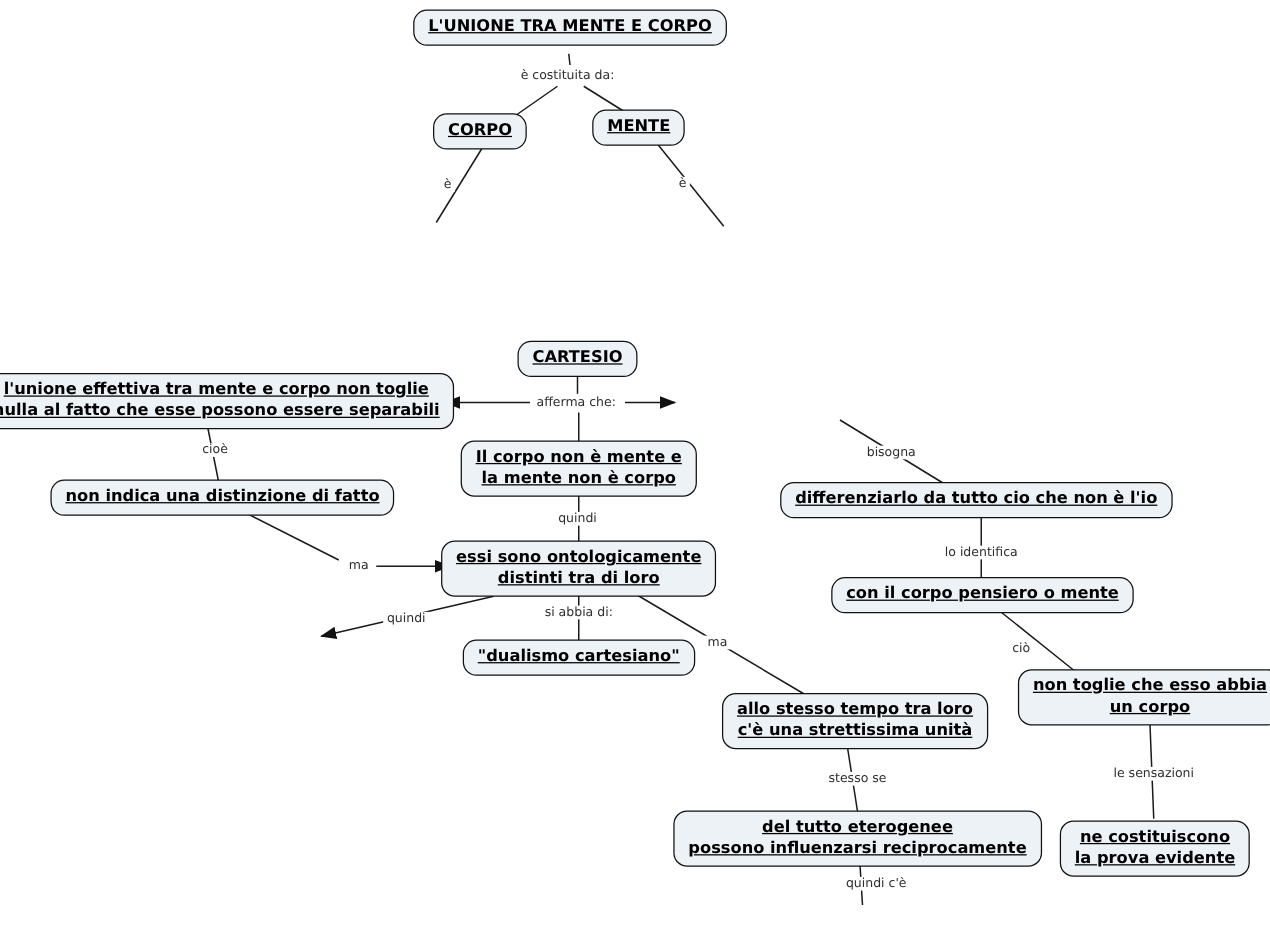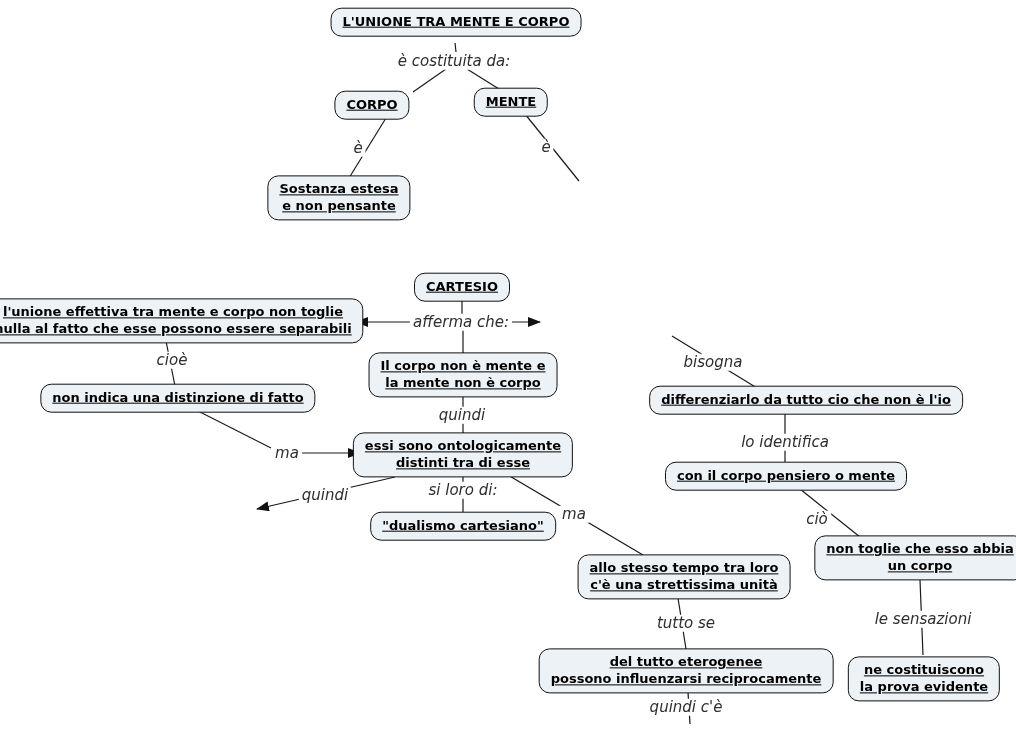--- a/index.html
+++ b/index.html
@@ -25,26 +25,25 @@
     white-space:pre;
     line-height:1.28;
     box-sizing:border-box;
     text-decoration:underline;
   }
   .elabel{
     position:absolute;
     transform:translate(-50%,-50%);
     background:#ffffff;
     padding:0 3px;
-    font-size:15px;
+    font-size:10px;
     font-weight:normal;
     color:#2e2e2e;
     white-space:nowrap;
     line-height:1.1;
-    font-style:italic;
   }
 </style>
 </head>
 <body>
 
 <div id="canvas">
 
   <svg id="edges" viewBox="0 0 1016 755" xmlns="http://www.w3.org/2000/svg">
     <defs>
       <marker id="arw" markerWidth="14" markerHeight="11" refX="12" refY="5" orient="auto" markerUnits="userSpaceOnUse">
@@ -90,54 +89,52 @@
 
       <line x1="508" y1="475" x2="643" y2="555"></line>
 
       <line x1="678" y1="598" x2="686" y2="649"></line>
 
       <line x1="688" y1="692" x2="690" y2="724"></line>
     </g>
   </svg>
 
   <div class="node" style="left:456px;top:22px">L'UNIONE TRA MENTE E CORPO</div>
-  <div class="node" style="left:372px;top:105px">CORPO</div>
+  <div class="node" style="left:384px;top:105px">CORPO</div>
   <div class="node" style="left:511px;top:102px">MENTE</div>
-  <div class="node" style="left:339px;top:198px">Sostanza estesa
-e non pensante</div>
   <div class="node" style="left:462px;top:287px">CARTESIO</div>
   <div class="node" style="left:173px;top:321px">l'unione effettiva tra mente e corpo non toglie
 nulla al fatto che esse possono essere separabili</div>
   <div class="node" style="left:463px;top:375px">Il corpo non è mente e
 la mente non è corpo</div>
   <div class="node" style="left:178px;top:398px">non indica una distinzione di fatto</div>
-  <div class="node" style="left:806px;top:400px">differenziarlo da tutto cio che non è l'io</div>
+  <div class="node" style="left:781px;top:400px">differenziarlo da tutto cio che non è l'io</div>
   <div class="node" style="left:463px;top:455px">essi sono ontologicamente
-distinti tra di esse</div>
+distinti tra di loro</div>
   <div class="node" style="left:786px;top:476px">con il corpo pensiero o mente</div>
   <div class="node" style="left:463px;top:526px">"dualismo cartesiano"</div>
   <div class="node" style="left:920px;top:558px">non toglie che esso abbia
 un corpo</div>
   <div class="node" style="left:684px;top:577px">allo stesso tempo tra loro
 c'è una strettissima unità</div>
   <div class="node" style="left:686px;top:671px">del tutto eterogenee
 possono influenzarsi reciprocamente</div>
   <div class="node" style="left:924px;top:679px">ne costituiscono
 la prova evidente</div>
 
   <div class="elabel" style="left:454px;top:61px">è costituita da:</div>
   <div class="elabel" style="left:358px;top:148px">è</div>
   <div class="elabel" style="left:546px;top:147px">è</div>
   <div class="elabel" style="left:461px;top:322px">afferma che:</div>
   <div class="elabel" style="left:172px;top:360px">cioè</div>
   <div class="elabel" style="left:287px;top:453px">ma</div>
   <div class="elabel" style="left:462px;top:415px">quindi</div>
-  <div class="elabel" style="left:463px;top:490px">si loro di:</div>
+  <div class="elabel" style="left:463px;top:490px">si abbia di:</div>
   <div class="elabel" style="left:325px;top:495px">quindi</div>
   <div class="elabel" style="left:574px;top:514px">ma</div>
   <div class="elabel" style="left:713px;top:362px">bisogna</div>
   <div class="elabel" style="left:785px;top:442px">lo identifica</div>
   <div class="elabel" style="left:817px;top:519px">ciò</div>
-  <div class="elabel" style="left:686px;top:623px">tutto se</div>
-  <div class="elabel" style="left:686px;top:707px">quindi c'è</div>
+  <div class="elabel" style="left:686px;top:623px">stesso se</div>
+  <div class="elabel" style="left:701px;top:707px">quindi c'è</div>
   <div class="elabel" style="left:923px;top:619px">le sensazioni</div>
 
 </div>
 
 </body></html>

